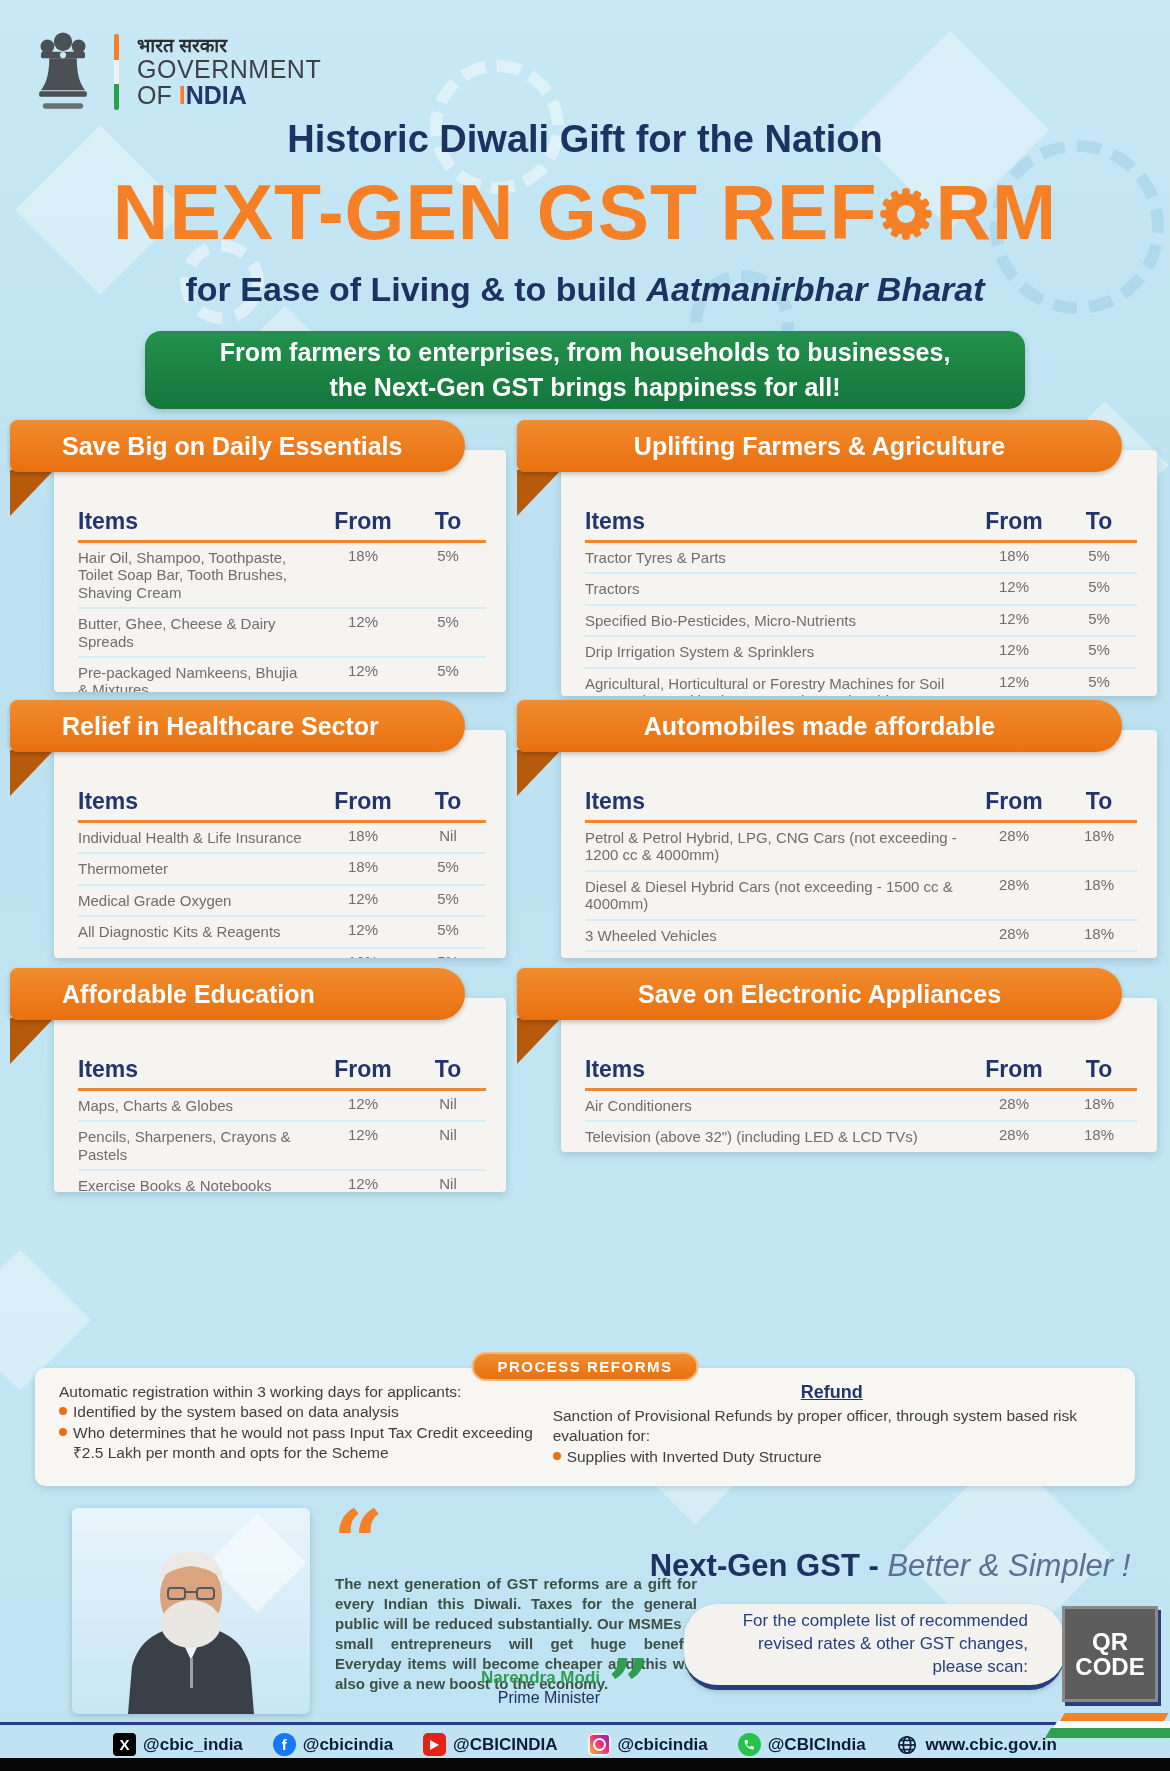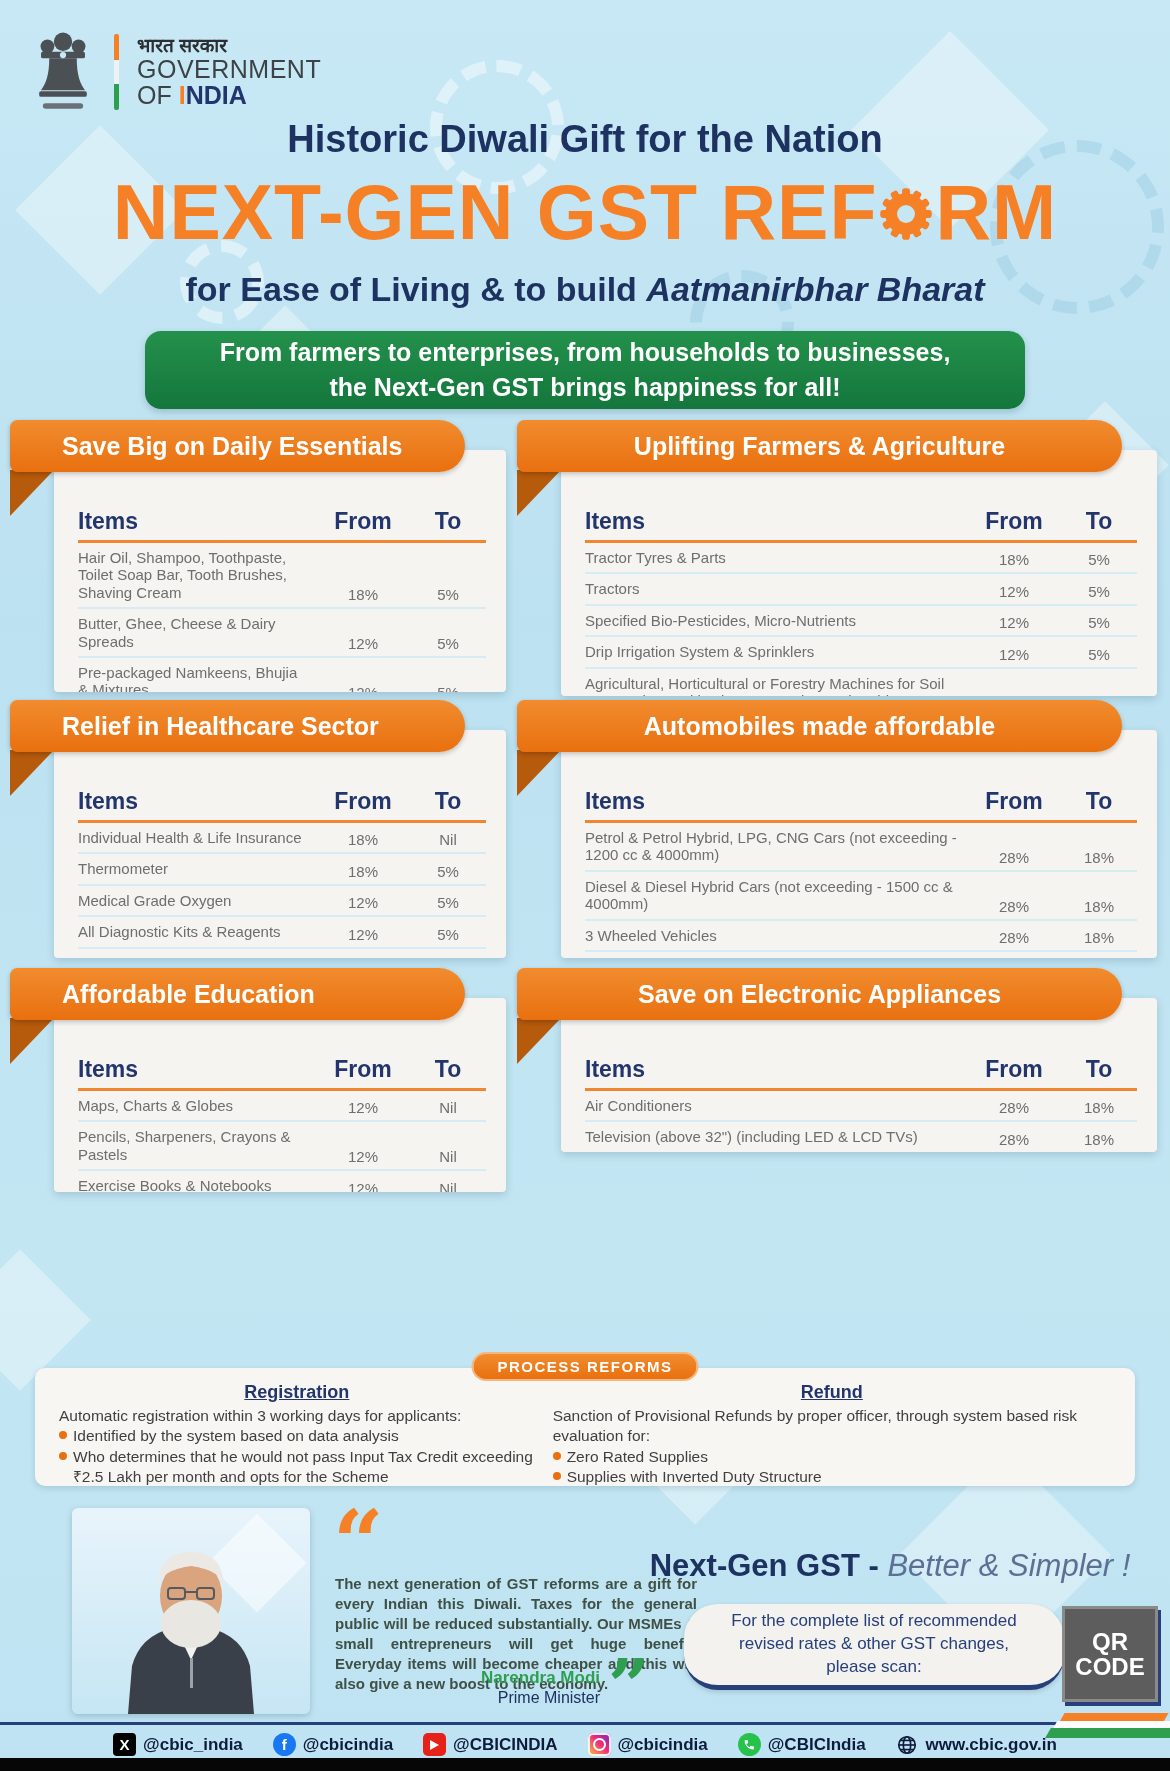--- a/index.html
+++ b/index.html
@@ -43,21 +43,21 @@
           color:#fff;font-weight:bold;font-size:25px;display:flex;align-items:center;
           padding:0 26px 0 52px;box-shadow:0 2px 5px rgba(0,0,0,.22);white-space:nowrap}
   .card-l .ribbon{width:455px}
   .card-r .ribbon{width:605px;justify-content:center;padding:0 20px}
   .fold{position:absolute;left:0;top:50px;width:44px;height:46px;background:#b65a0c;
         clip-path:polygon(0 0,100% 0,0 100%);z-index:1}
   .thead{display:flex;align-items:baseline;border-bottom:3px solid #f0862f;padding-bottom:5px}
   .h-item{flex:1;font-size:23px;font-weight:bold;color:#22356d}
   .h-from,.h-to{text-align:center;font-size:23px;font-weight:bold;color:#22356d}
   .h-from{width:94px}.h-to{width:76px}
-  .trow{display:flex;align-items:flex-end;padding:4px 0;border-top:2px solid #d6ecf4}
+  .trow{display:flex;align-items:flex-start;padding:4px 0;border-top:2px solid #d6ecf4}
   .tbody .trow:first-child{border-top:none}
   .c-item{flex:1;font-size:15px;color:#6e6e6e;line-height:1.16;padding:2px 6px 2px 0}
   .c-from,.c-to{font-size:15px;color:#6e6e6e;text-align:center}
   .c-from{width:94px}.c-to{width:76px}
   
   .process-box{position:absolute;left:35px;top:1368px;width:1100px;height:118px;background:#f7f6f3;
                border-radius:10px;box-shadow:0 2px 6px rgba(30,70,95,.18);display:flex;
                padding:14px 24px 8px;box-sizing:border-box;gap:18px}
   .process-pill{position:absolute;left:50%;top:1352px;transform:translateX(-50%);z-index:3;
                 background:linear-gradient(180deg,#f18c2e,#e9700f);border:2px solid #f6b77e;
@@ -84,21 +84,21 @@
   .closeq{position:absolute;left:608px;top:1650px;font-family:"DejaVu Serif",serif;
           font-size:72px;font-weight:bold;color:#2f9e50;line-height:1}
   
   .promo-head{position:absolute;left:640px;top:1548px;width:500px;text-align:center;
               font-size:31px;white-space:nowrap}
   .promo-head .b{font-weight:bold;color:#1d3261}
   .promo-head .i{font-style:italic;color:#5c6f94}
   .scan-pill{position:absolute;left:684px;top:1604px;width:380px;height:86px;background:#f3f2ef;
              border-radius:34px;border-bottom:5px solid #27407c;box-shadow:0 2px 5px rgba(0,0,0,.15);
              display:flex;align-items:center;justify-content:flex-end;padding:0 36px;box-sizing:border-box;
-             font-size:17px;color:#27407c;text-align:center;line-height:1.35}
+             font-size:17px;color:#27407c;text-align:right;line-height:1.35}
   .qr{position:absolute;left:1062px;top:1606px;width:90px;height:90px;background:#5d5d5d;
       border:3px solid #8a8a8a;box-shadow:3px 4px 0 #27407c;color:#fff;z-index:2;
       display:flex;flex-direction:column;align-items:center;justify-content:center;
       font-size:24px;font-weight:bold;line-height:1.05}
   
   .footer-rule{position:absolute;left:0;top:1722px;width:1140px;height:3px;background:#27407c}
   .flag-s{position:absolute;transform:skewX(-30deg)}
   .flag-o{left:1062px;top:1713px;width:104px;height:9px;background:#f58025}
   .flag-w{left:1055px;top:1721px;width:116px;height:8px;background:#fdfdfd}
   .flag-g{left:1048px;top:1728px;width:130px;height:10px;background:#2e9e4f}
@@ -385,38 +385,33 @@
             <span class="c-from">28%</span>
             <span class="c-to">18%</span>
           </div>
         </div>
     </div>
   </section>
 
   <div class="process-pill">PROCESS REFORMS</div>
   <div class="process-box">
     <div class="pr-col left">
-      <div class="pr-title">Registration</div>
       <div class="pr-intro">Automatic registration within 3 working days for applicants:</div>
       <div class="pr-li">
           <span class="dot"></span>
           <span>Identified by the system based on data analysis</span>
         </div>
       <div class="pr-li">
           <span class="dot"></span>
           <span>Who determines that he would not pass Input Tax Credit exceeding ₹2.5 Lakh per month and opts for the Scheme</span>
         </div>
     </div>
     <div class="pr-col right">
       <div class="pr-title">Refund</div>
       <div class="pr-intro">Sanction of Provisional Refunds by proper officer, through system based risk evaluation for:</div>
-      <div class="pr-li">
-          <span class="dot"></span>
-          <span>Zero Rated Supplies</span>
-        </div>
       <div class="pr-li">
           <span class="dot"></span>
           <span>Supplies with Inverted Duty Structure</span>
         </div>
     </div>
   </div>
 
   <div class="pm-photo">
     <svg viewBox="0 0 238 206" width="238" height="206">
       <defs>

